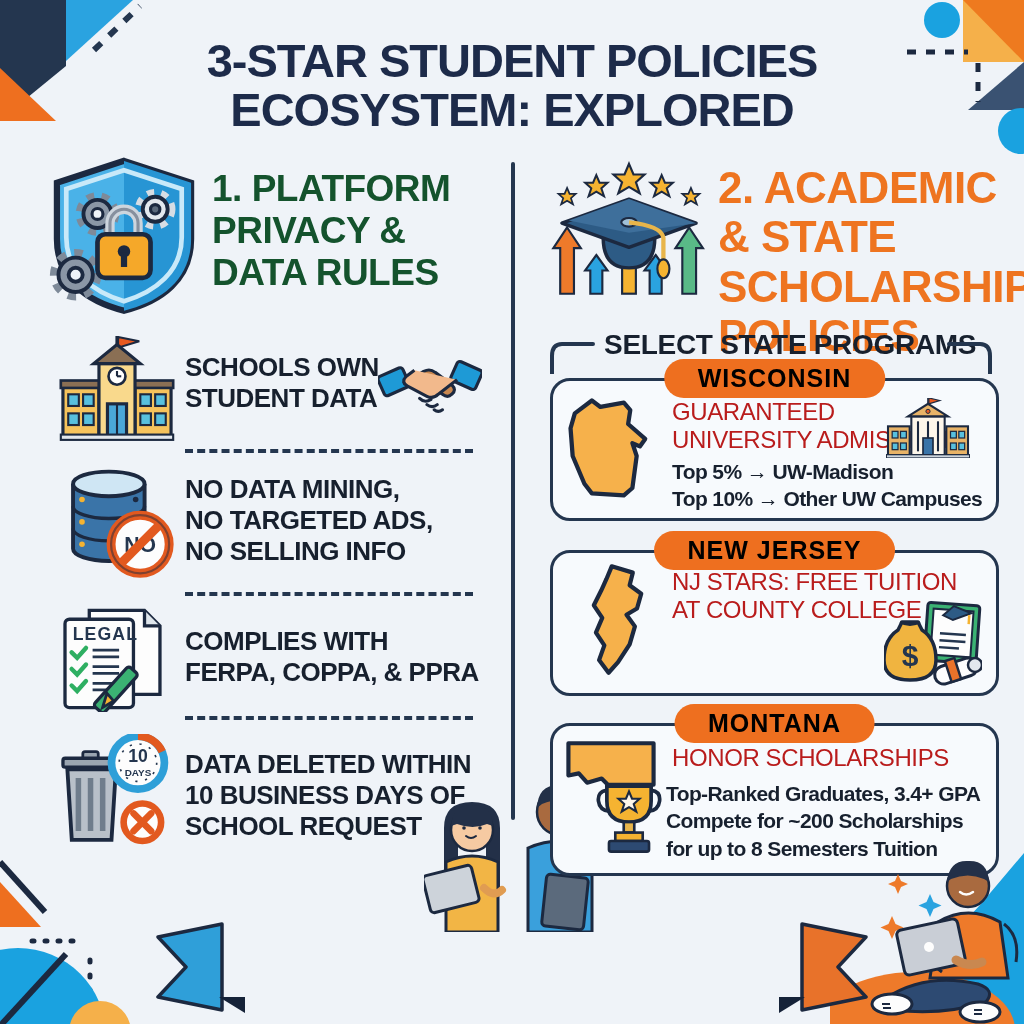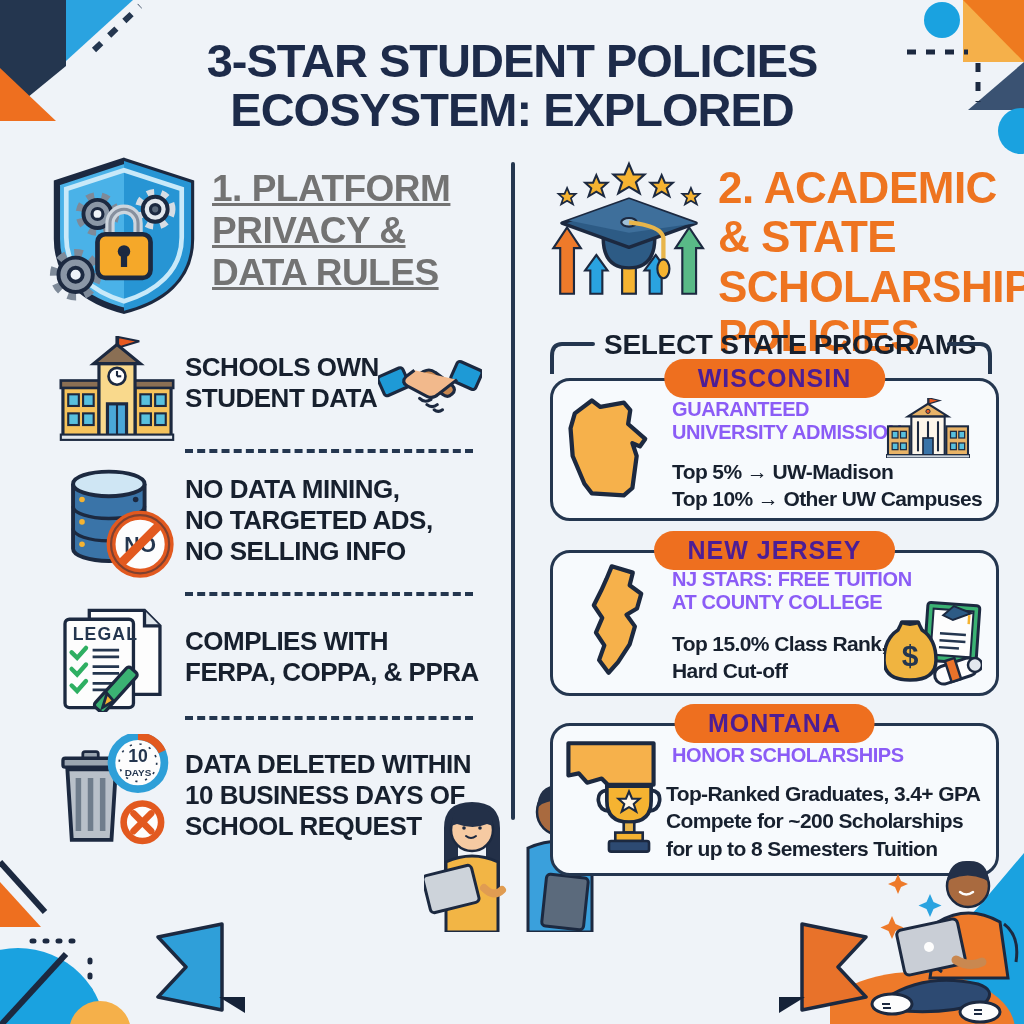--- a/index.html
+++ b/index.html
@@ -1,35 +1,35 @@
 <!DOCTYPE html>
 <html><head>
 <meta charset="utf-8">
 <style>
   html,body{margin:0;padding:0;background:#dfe5ec;}
   .canvas{position:relative;width:1024px;height:1024px;background:#eff3f8;overflow:hidden;
           font-family:"Liberation Sans",sans-serif;}
   .abs{position:absolute;}
   .title{left:0;top:36px;width:1024px;text-align:center;font-size:47px;font-weight:800;
          color:#1d2b4a;letter-spacing:-1px;line-height:1.05;z-index:2;}
-  .h-left{left:212px;top:168px;font-size:37px;font-weight:800;color:#737373;
-          line-height:1.13;letter-spacing:-.5px;z-index:2;text-decoration:underline;}
+  .h-left{left:212px;top:168px;font-size:37px;font-weight:800;color:#14532d;
+          line-height:1.13;letter-spacing:-.5px;z-index:2;}
   .h-right{left:718px;top:163px;font-size:44px;font-weight:800;color:#ee7420;
            line-height:1.12;letter-spacing:-.5px;z-index:2;}
   .item-text{font-size:26px;font-weight:800;color:#17202e;line-height:1.2;
              letter-spacing:-.5px;z-index:2;}
   .dashline{width:288px;border-top:4px dashed #24364f;z-index:2;}
   .vdivider{left:511px;top:162px;width:4px;height:658px;background:#24364f;border-radius:2px;z-index:2;}
   .programs-header{left:604px;top:329px;font-size:28px;font-weight:800;color:#17202e;
                    letter-spacing:-.3px;z-index:2;}
   .state-box{width:443px;border:3.5px solid #24364f;border-radius:20px;background:#f7fafd;z-index:2;}
   .pill{position:absolute;left:50%;transform:translateX(-50%);top:-22px;background:#ee6f1f;
-        color:#4c1d95;font-size:25px;font-weight:800;letter-spacing:1px;padding:5px 34px;
+        color:#000000;font-size:25px;font-weight:800;letter-spacing:1px;padding:5px 34px;
         border-radius:26px;white-space:nowrap;z-index:3;}
-  .state-title{font-size:20px;font-weight:700;color:#8b5cf6;line-height:1.17;letter-spacing:-.4px;}
+  .state-title{font-size:24px;font-weight:400;color:#b91c1c;line-height:1.17;letter-spacing:-.4px;}
   .state-detail{font-size:21px;font-weight:700;color:#17202e;line-height:1.3;letter-spacing:-.6px;}
   .band{left:218px;top:921px;width:588px;height:77px;border:3px solid #1c2940;border-radius:4px;
         background:linear-gradient(90deg,#36a0da 0%,#5f86a0 40%,#a97a55 62%,#e8722a 100%);
         z-index:4;display:flex;align-items:center;justify-content:center;text-align:center;}
   .band-text{font-size:30px;font-weight:800;color:#fff;line-height:1.2;letter-spacing:-.3px;
              text-shadow:0 2px 3px rgba(18,30,58,.5);}
   .fold{width:0;height:0;z-index:3;}
   svg text{font-family:"Liberation Sans",sans-serif;}
 </style>
 </head>
@@ -295,24 +295,20 @@
   <div class="abs state-box" style="left:550px;top:550px;height:140px;">
     <div class="pill">NEW JERSEY</div>
   </div>
   <svg class="abs" style="left:582px;top:560px;z-index:3" width="70" height="118" viewBox="0 0 66 112">
     <path d="M28,6 L48,12 45,24 56,32 52,46 42,52 50,63 45,80 34,97 25,107 16,95 21,81 13,69 19,55 11,43 18,29 23,18 Z" fill="#f6b14b" stroke="#1c2940" stroke-width="4" stroke-linejoin="round"></path>
   </svg>
   <div class="abs state-title" style="left:672px;top:568px;z-index:3">
     <div>NJ STARS: FREE TUITION</div>
     <div>AT COUNTY COLLEGE</div>
   </div>
-  <div class="abs state-detail" style="left:672px;top:630px;z-index:3">
-    <div>Top 15.0% Class Rank,</div>
-    <div>Hard Cut-off</div>
-  </div>
   <svg class="abs" style="left:884px;top:596px;z-index:3" width="98" height="92" viewBox="0 0 98 92">
     <g>
       <rect x="42" y="8" width="52" height="58" rx="3" transform="rotate(4 68 37)" fill="#3bb273" stroke="#1c2940" stroke-width="3"></rect>
       <rect x="48" y="14" width="40" height="46" transform="rotate(4 68 37)" fill="#fdfdfd" stroke="#1c2940" stroke-width="2"></rect>
       <path d="M56,38 h26 M56,45 h26 M56,52 h20" transform="rotate(4 68 37)" stroke="#24364f" stroke-width="2.5"></path>
       <polygon points="68,10 86,16 68,24 58,20" transform="rotate(4 68 37)" fill="#2d5b85" stroke="#1c2940" stroke-width="2"></polygon>
       <line x1="84" y1="18" x2="84" y2="27" transform="rotate(4 68 37)" stroke="#f5b331" stroke-width="2.5"></line>
     </g>
     <g>
       <path d="M18,26 h16 l4,8 q14,9 14,30 q0,20 -26,20 q-26,0 -26,-20 q0,-21 14,-30 Z" fill="#f0b440" stroke="#1c2940" stroke-width="3.5" stroke-linejoin="round"></path>

